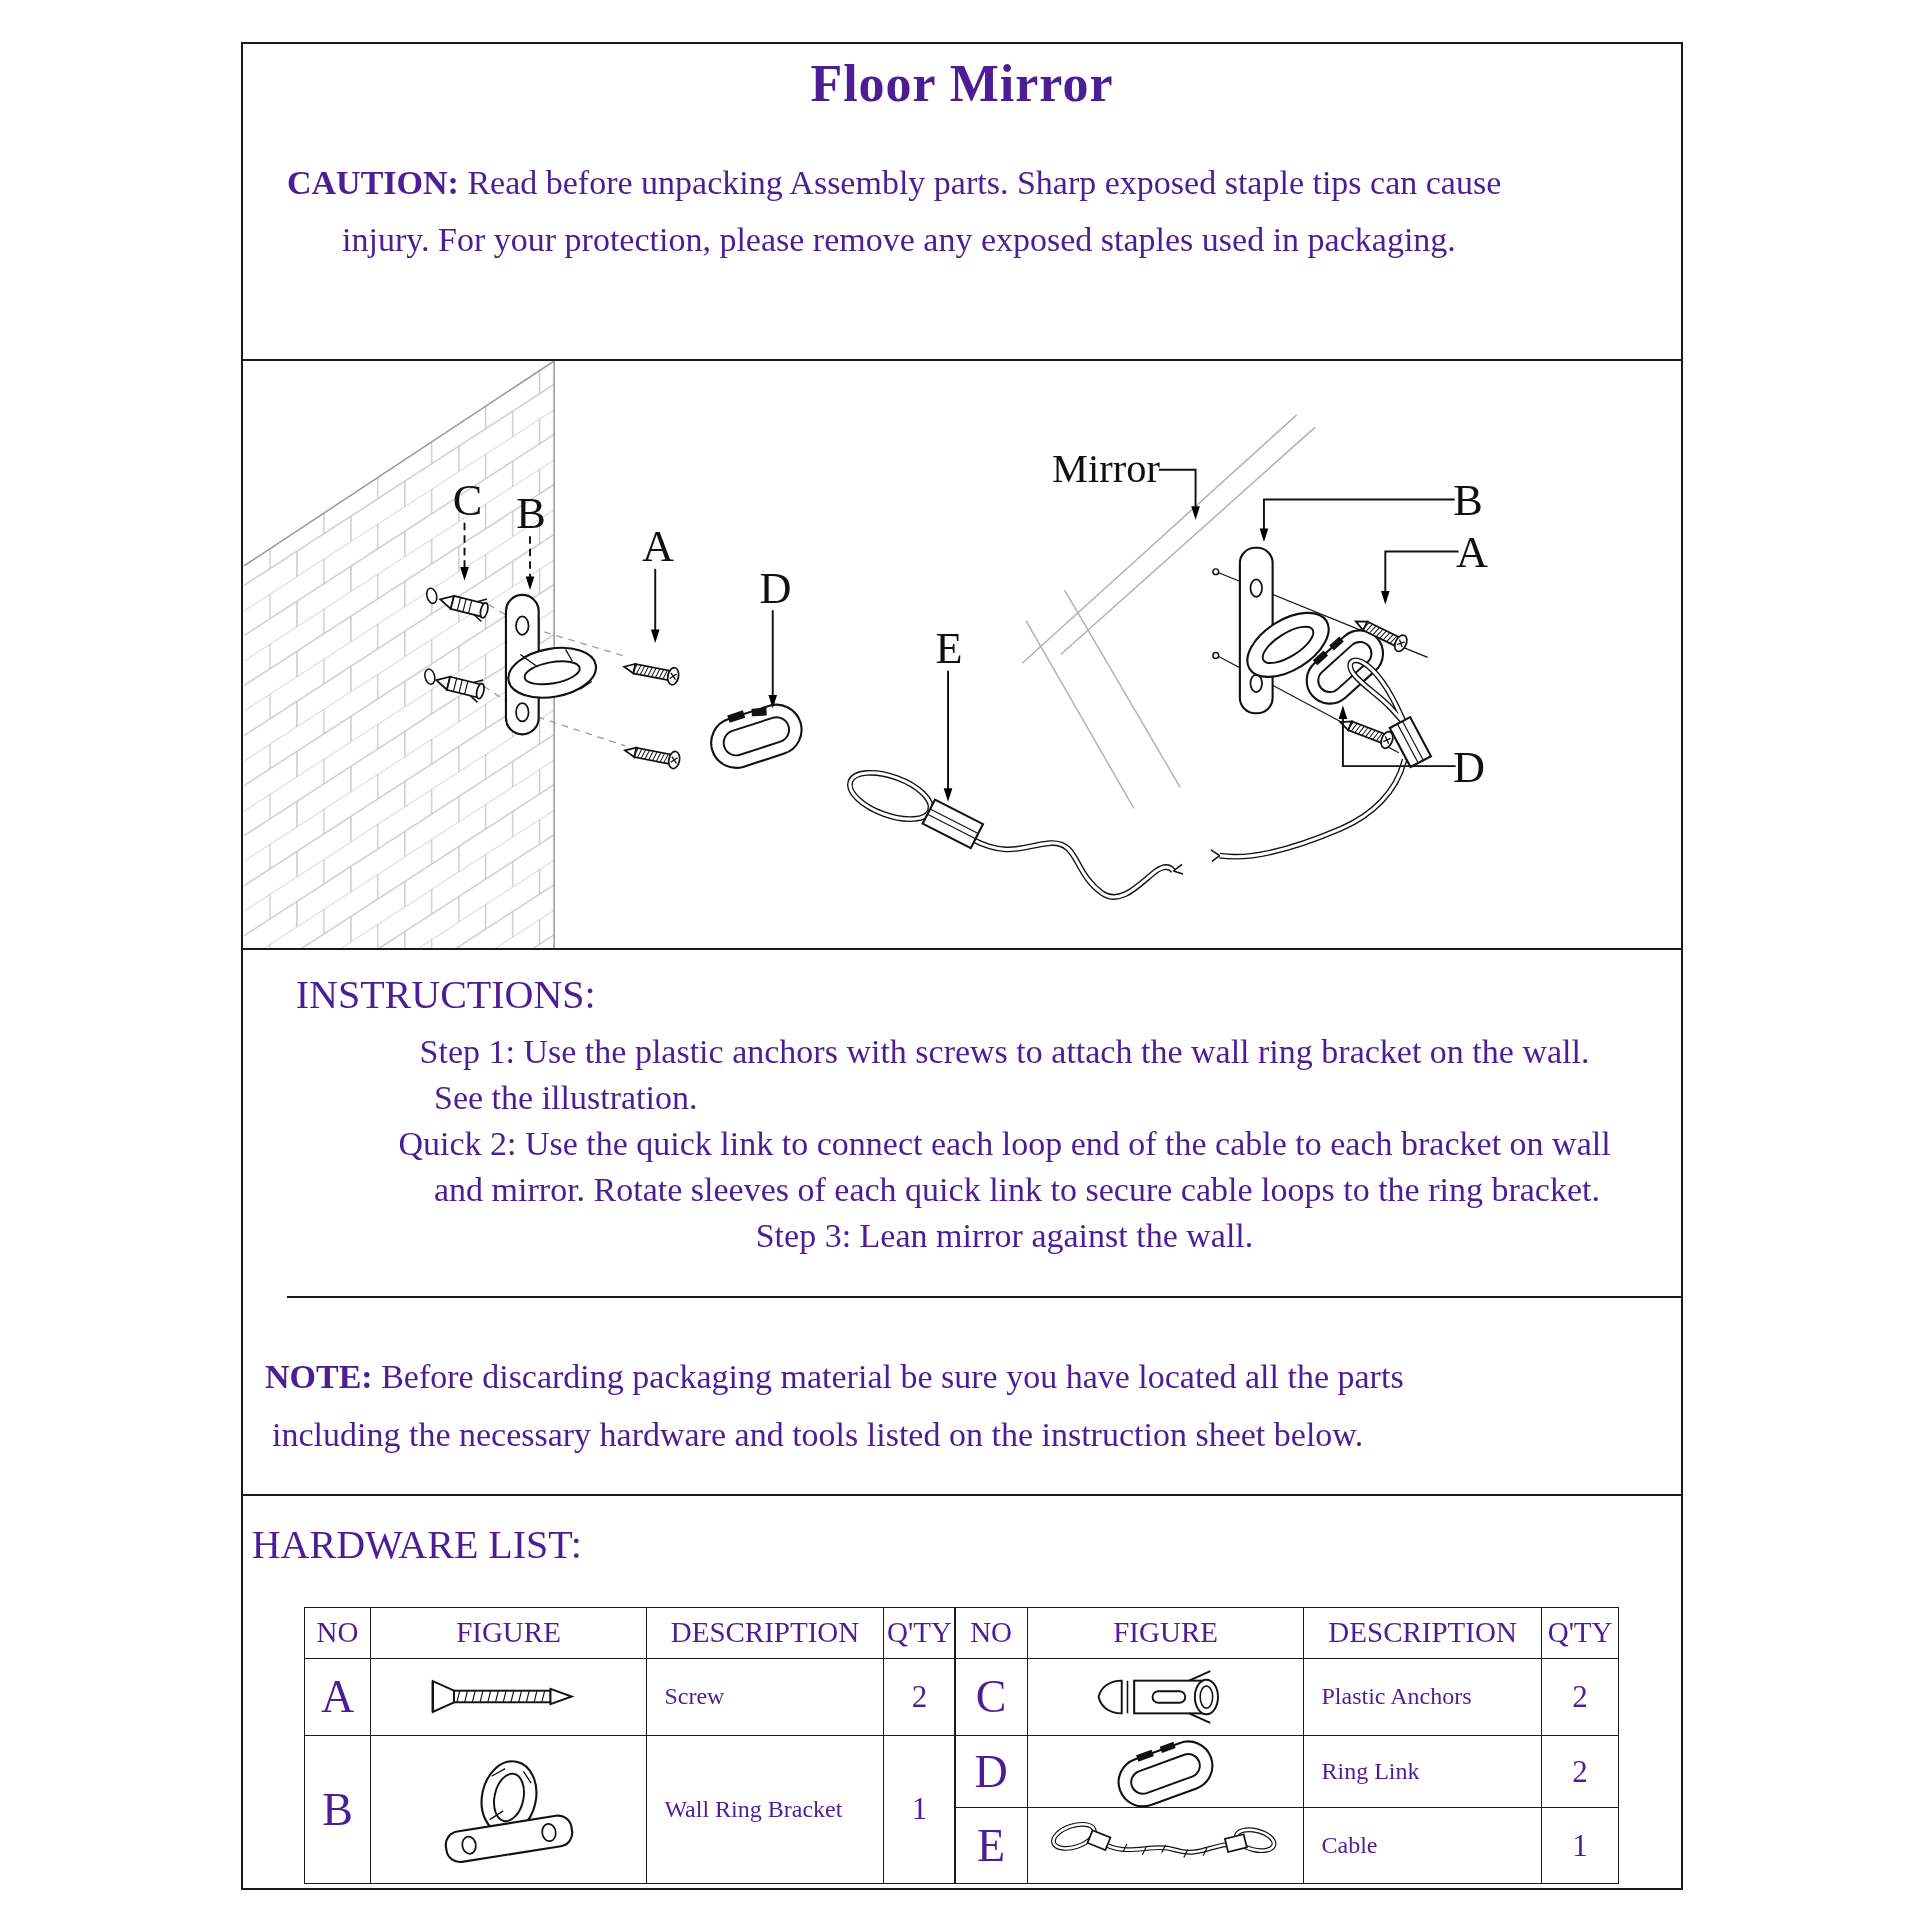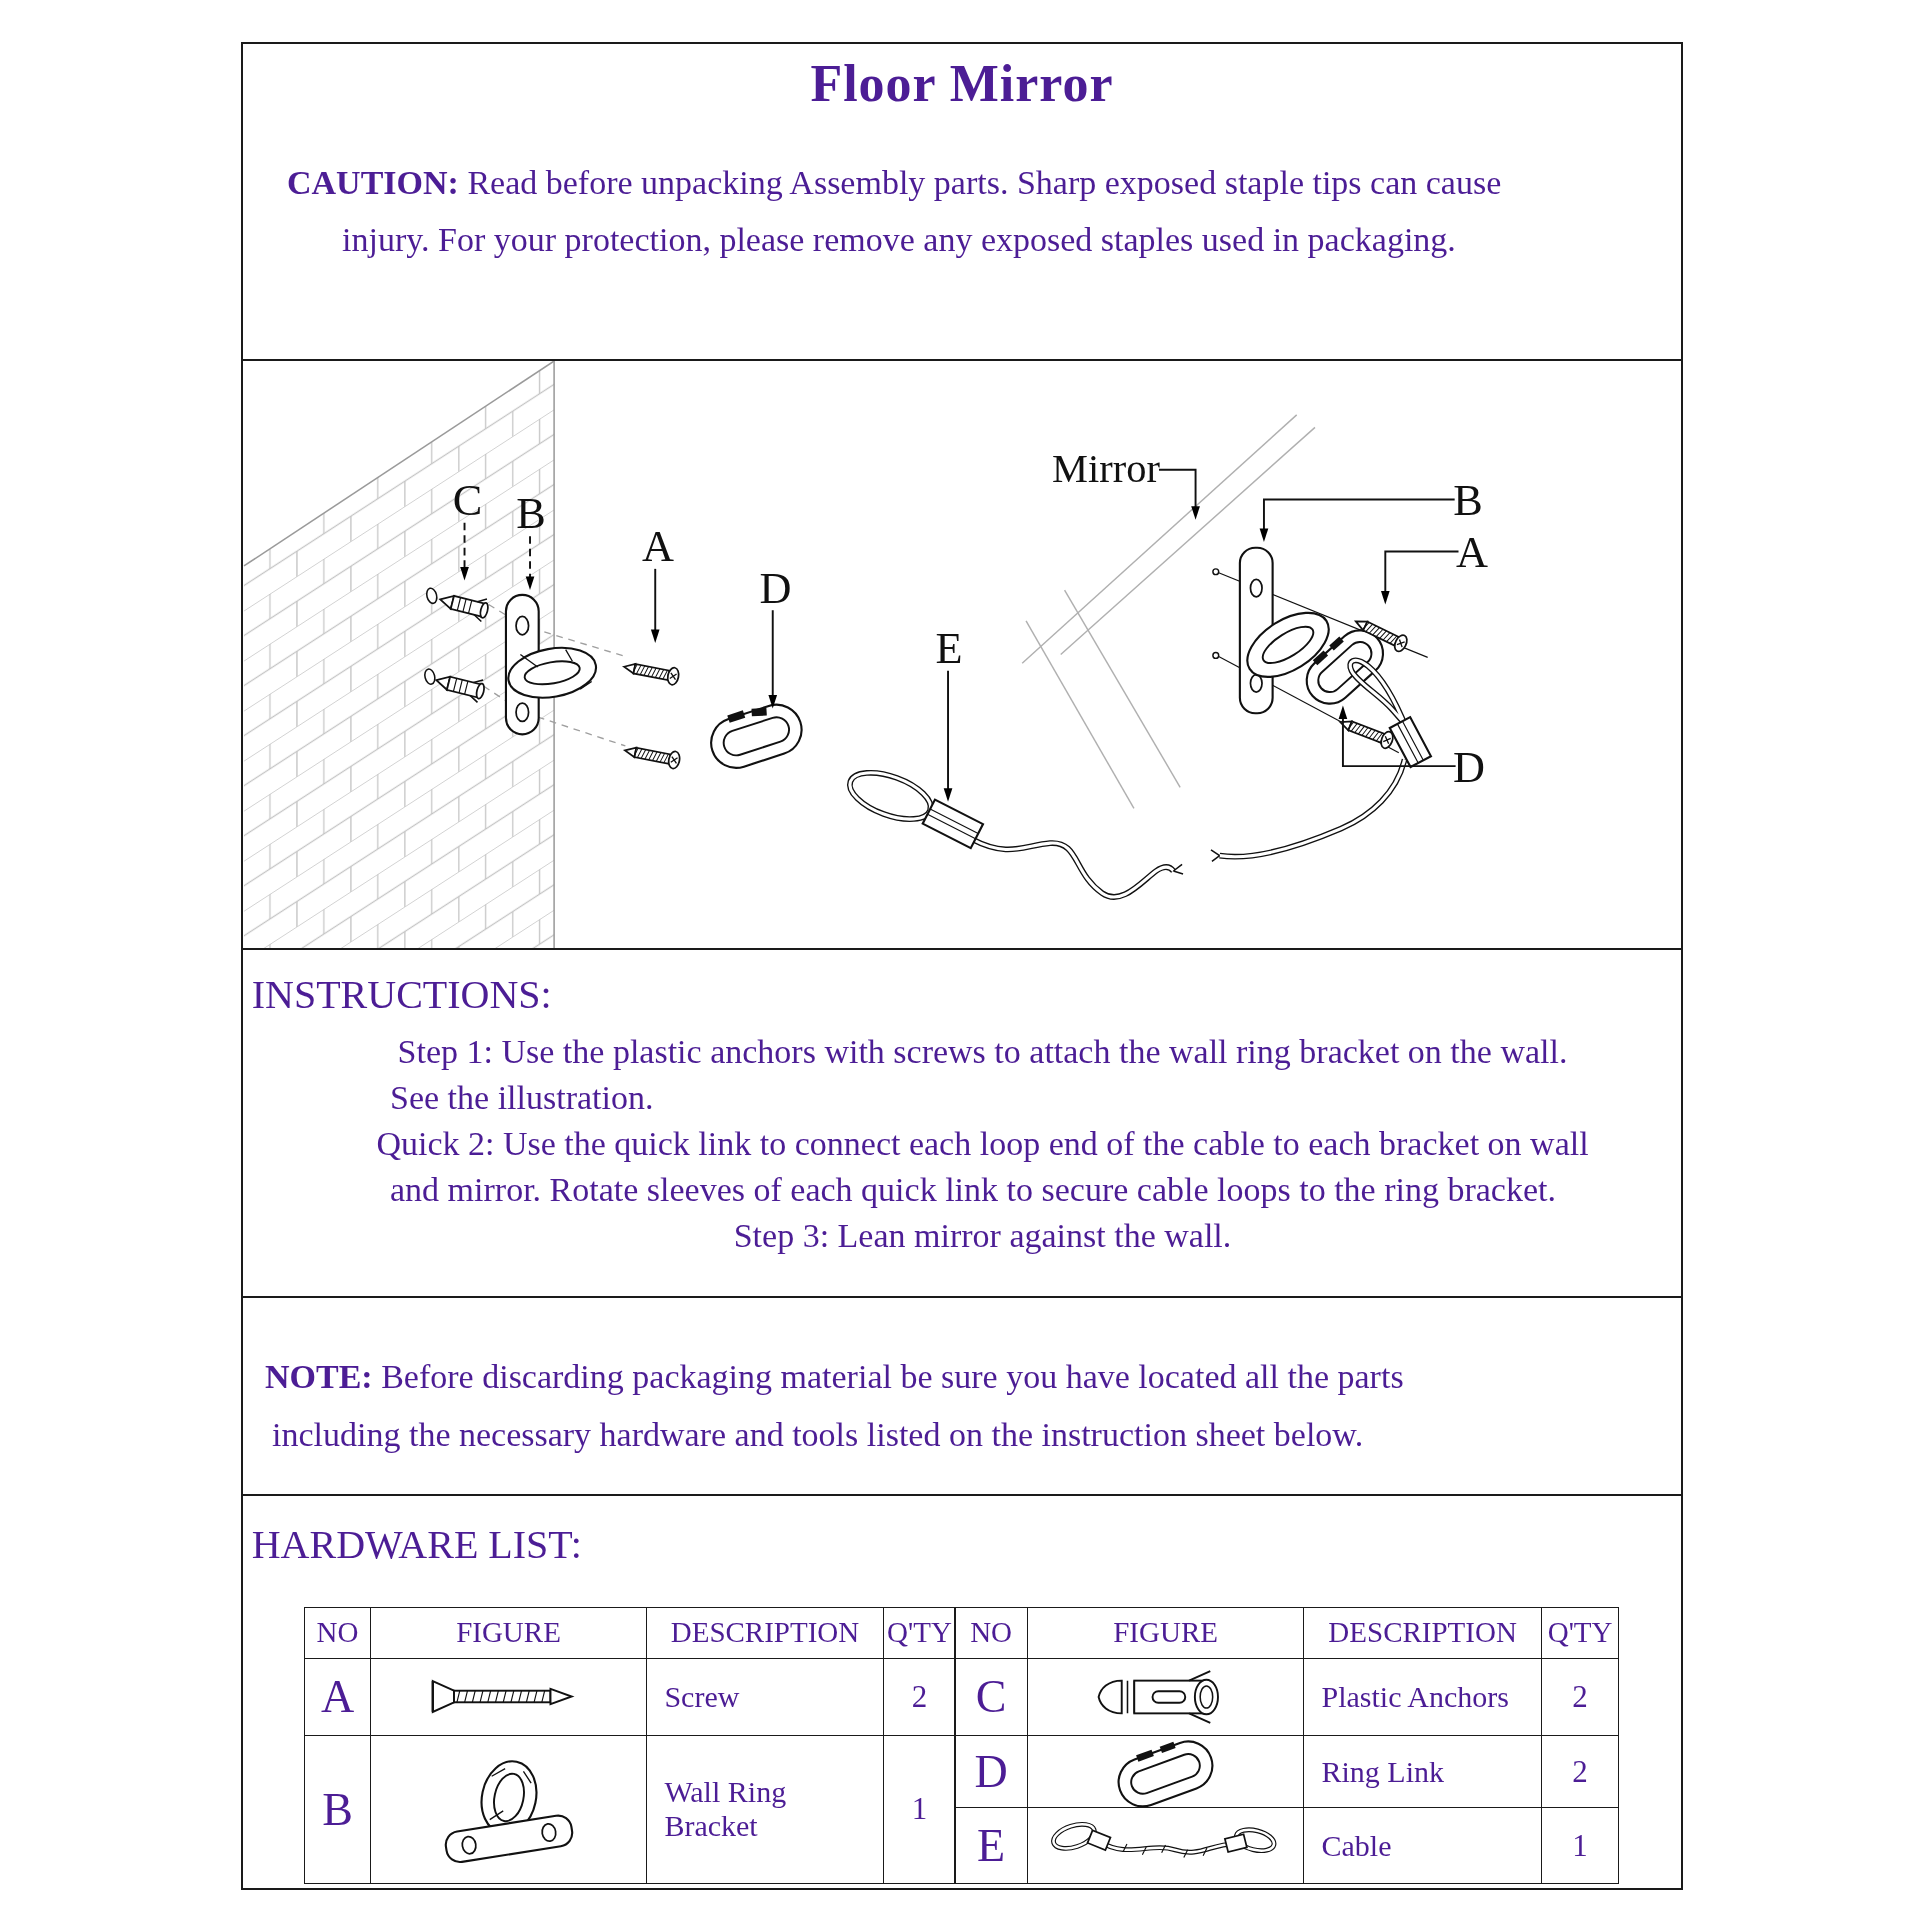--- a/index.html
+++ b/index.html
@@ -3,21 +3,21 @@
 <meta charset="utf-8">
 <style>
   html,body{margin:0;padding:0;background:#ffffff;}
   .canvas{position:relative;width:1931px;height:1931px;background:#ffffff;
           font-family:"Liberation Serif", "DejaVu Serif", serif;color:#4c1d95;overflow:hidden;}
   .page{position:absolute;left:241px;top:42px;width:1442px;height:1848px;
         border:2.9px solid #1a1a1a;box-sizing:border-box;background:#fff;}
   .section{box-sizing:border-box;border-bottom:2.9px solid #1a1a1a;position:relative;}
   .sec-header{height:307px;}
   .sec-diagram{height:589px;}
-  .sec-instructions{height:348px;}
+  .sec-instructions{height:348px;margin-left:44px;}
   .sec-note{height:198px;}
   .sec-hardware{height:401px;border-bottom:none;}
   .title{font-size:52px;font-weight:bold;text-align:center;margin-top:9.7px;letter-spacing:1px;}
   .subtitle{font-size:40px;text-align:center;margin-top:1.9px;}
   .caution{margin-top:41px;font-size:34px;line-height:57px;}
   .caution .l1{padding-left:44px;}
   .caution .l2{padding-left:99px;}
   .blab{font-weight:bold;}
   .ins-head{font-size:40px;padding-left:8.7px;padding-top:21px;}
   .steps{margin-top:11.6px;font-size:34px;line-height:46px;}
@@ -27,21 +27,21 @@
   .note-block .l1{padding-left:22px;}
   .note-block .l2{padding-left:29px;}
   .hw-head{font-size:40px;padding-left:8.7px;padding-top:25px;}
   .tblwrap{position:absolute;left:61px;top:111px;display:flex;}
   table.tbl{border-collapse:collapse;table-layout:fixed;}
   table.tbl td{border:1.9px solid #1a1a1a;box-sizing:border-box;text-align:center;
                vertical-align:middle;padding:0;overflow:hidden;}
   table.tbl-right{margin-left:-1.9px;}
   .hcell{font-size:29px;}
   .nocell{font-size:46px;}
-  .dcell{font-size:30px;text-align:left !important;padding-left:17.4px !important;}
+  .dcell{font-size:24px;text-align:left !important;padding-left:17.4px !important;}
   .qcell{font-size:31px;}
   .gray-top{border-top:1.9px solid #9a9a9a !important;}
   .figcell{vertical-align:middle;}
   .figcell svg{display:block;margin:0 auto;}
   .diag{position:absolute;left:0;top:0;width:100%;height:100%;}
   svg{display:block;}
   svg text{font-family:"Liberation Serif","DejaVu Serif",serif;fill:#111;}
 </style>
 </head>
 <body>

